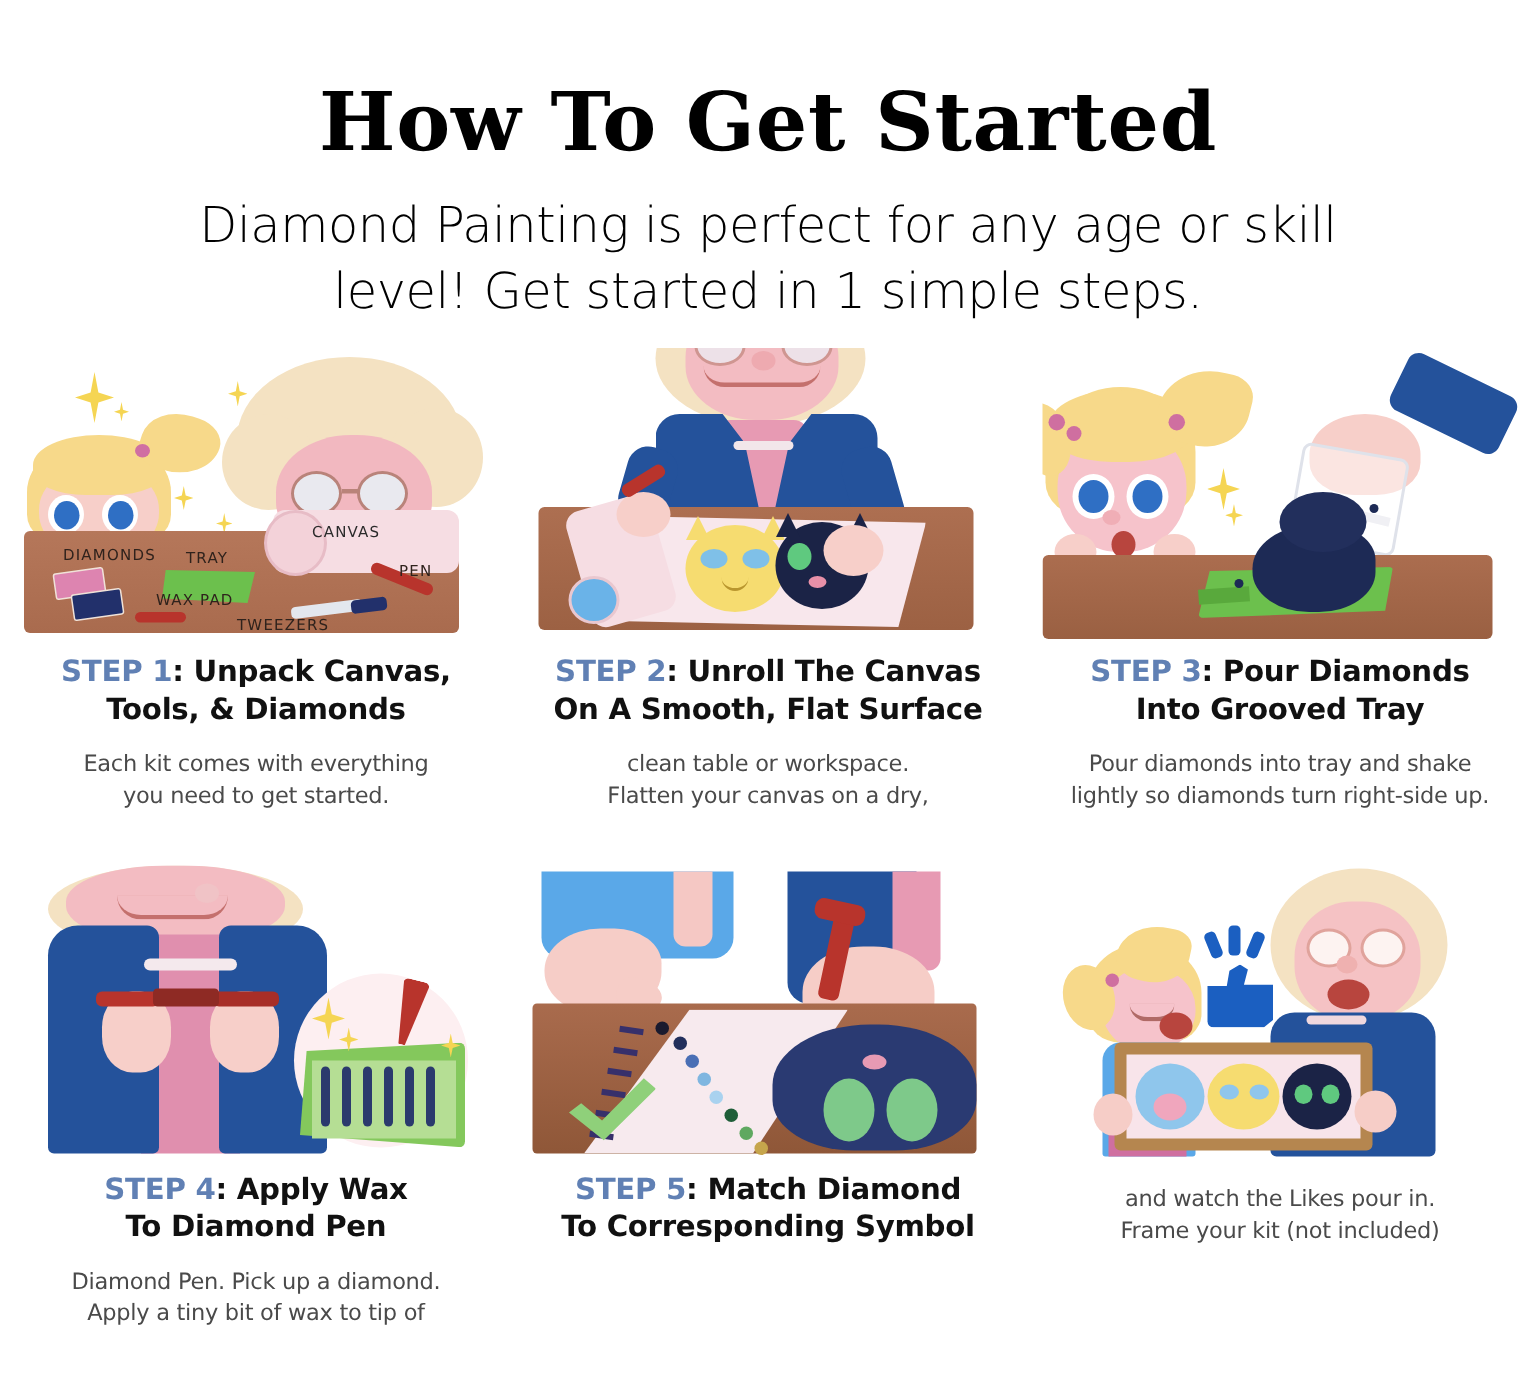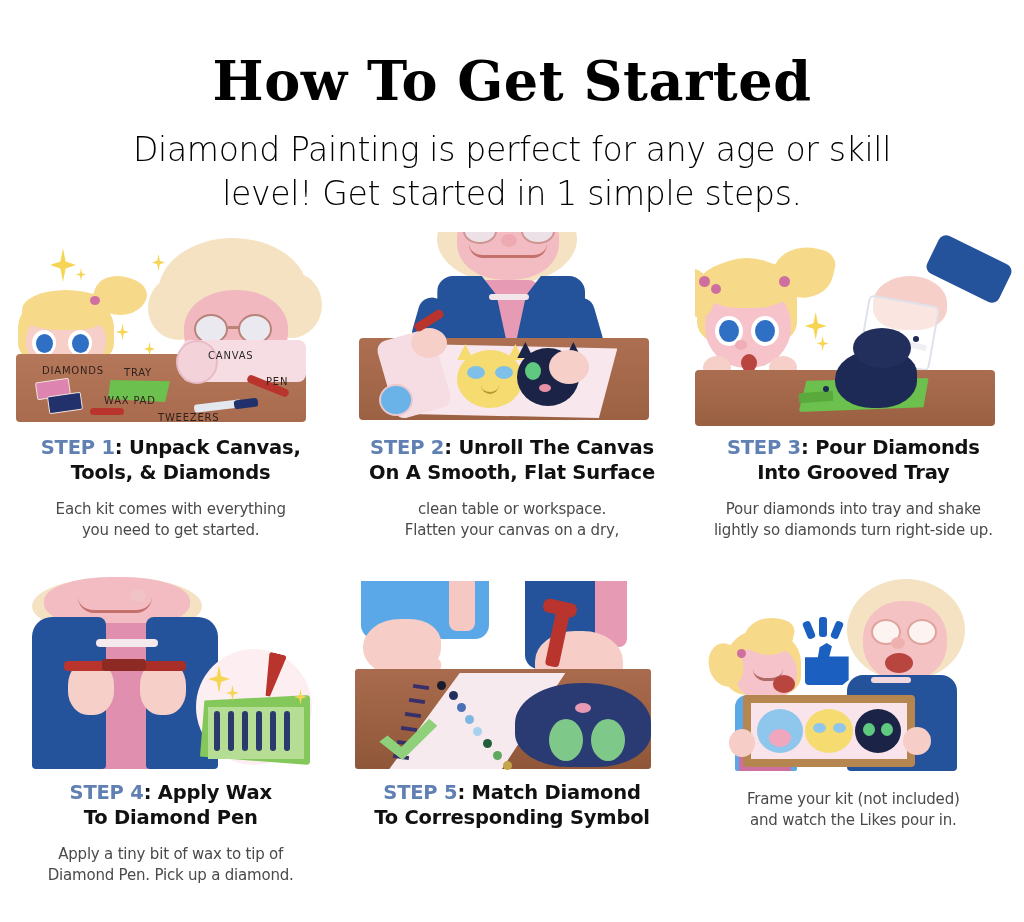--- a/index.html
+++ b/index.html
@@ -341,22 +341,22 @@
           <div class="sparkle" style="left:282px;top:112px;width:13px;height:16px;"></div>
         </div>
       </div>
       <div class="step-title">
         <span class="ln">
           <span class="kw">STEP 4</span><span>: Apply Wax</span>
         </span>
         <span class="ln">To Diamond Pen</span>
       </div>
       <div class="step-desc">
+        <span>Diamond Pen. Pick up a diamond.</span>
         <span>Apply a tiny bit of wax to tip of</span>
-        <span>Diamond Pen. Pick up a diamond.</span>
       </div>
     </div>
 
     <div class="cell">
       <div class="art">
         <div class="art-inner">
 
           <div class="rect" style="left:8px;top:4px;width:128px;height:58px;background:#5aa8e8;border-radius:0 0 14px 14px;"></div>
           <div class="rect" style="left:96px;top:4px;width:26px;height:50px;background:#f5c8c4;border-radius:0 0 8px 8px;"></div>
           <div class="blob skin" style="left:10px;top:42px;width:78px;height:58px;border-radius:48% 40% 50% 50%;background:#f6cdc7;"></div>
@@ -447,19 +447,19 @@
 
           <div class="blob" style="left:160px;top:132px;width:46px;height:44px;background:#1b2346;"></div>
           <div class="blob" style="left:168px;top:146px;width:12px;height:13px;background:#5fc97f;"></div>
           <div class="blob" style="left:186px;top:146px;width:12px;height:13px;background:#5fc97f;"></div>
 
           <div class="blob skin" style="left:34px;top:152px;width:26px;height:28px;background:#f6cdc7;"></div>
           <div class="blob skin" style="left:208px;top:150px;width:28px;height:28px;background:#f6cdc7;"></div>
         </div>
       </div>
       <div class="step-desc">
+        <span>and watch the Likes pour in.</span>
         <span>Frame your kit (not included)</span>
-        <span>and watch the Likes pour in.</span>
       </div>
     </div>
 
   </div>
 </div>
 
 </body></html>

